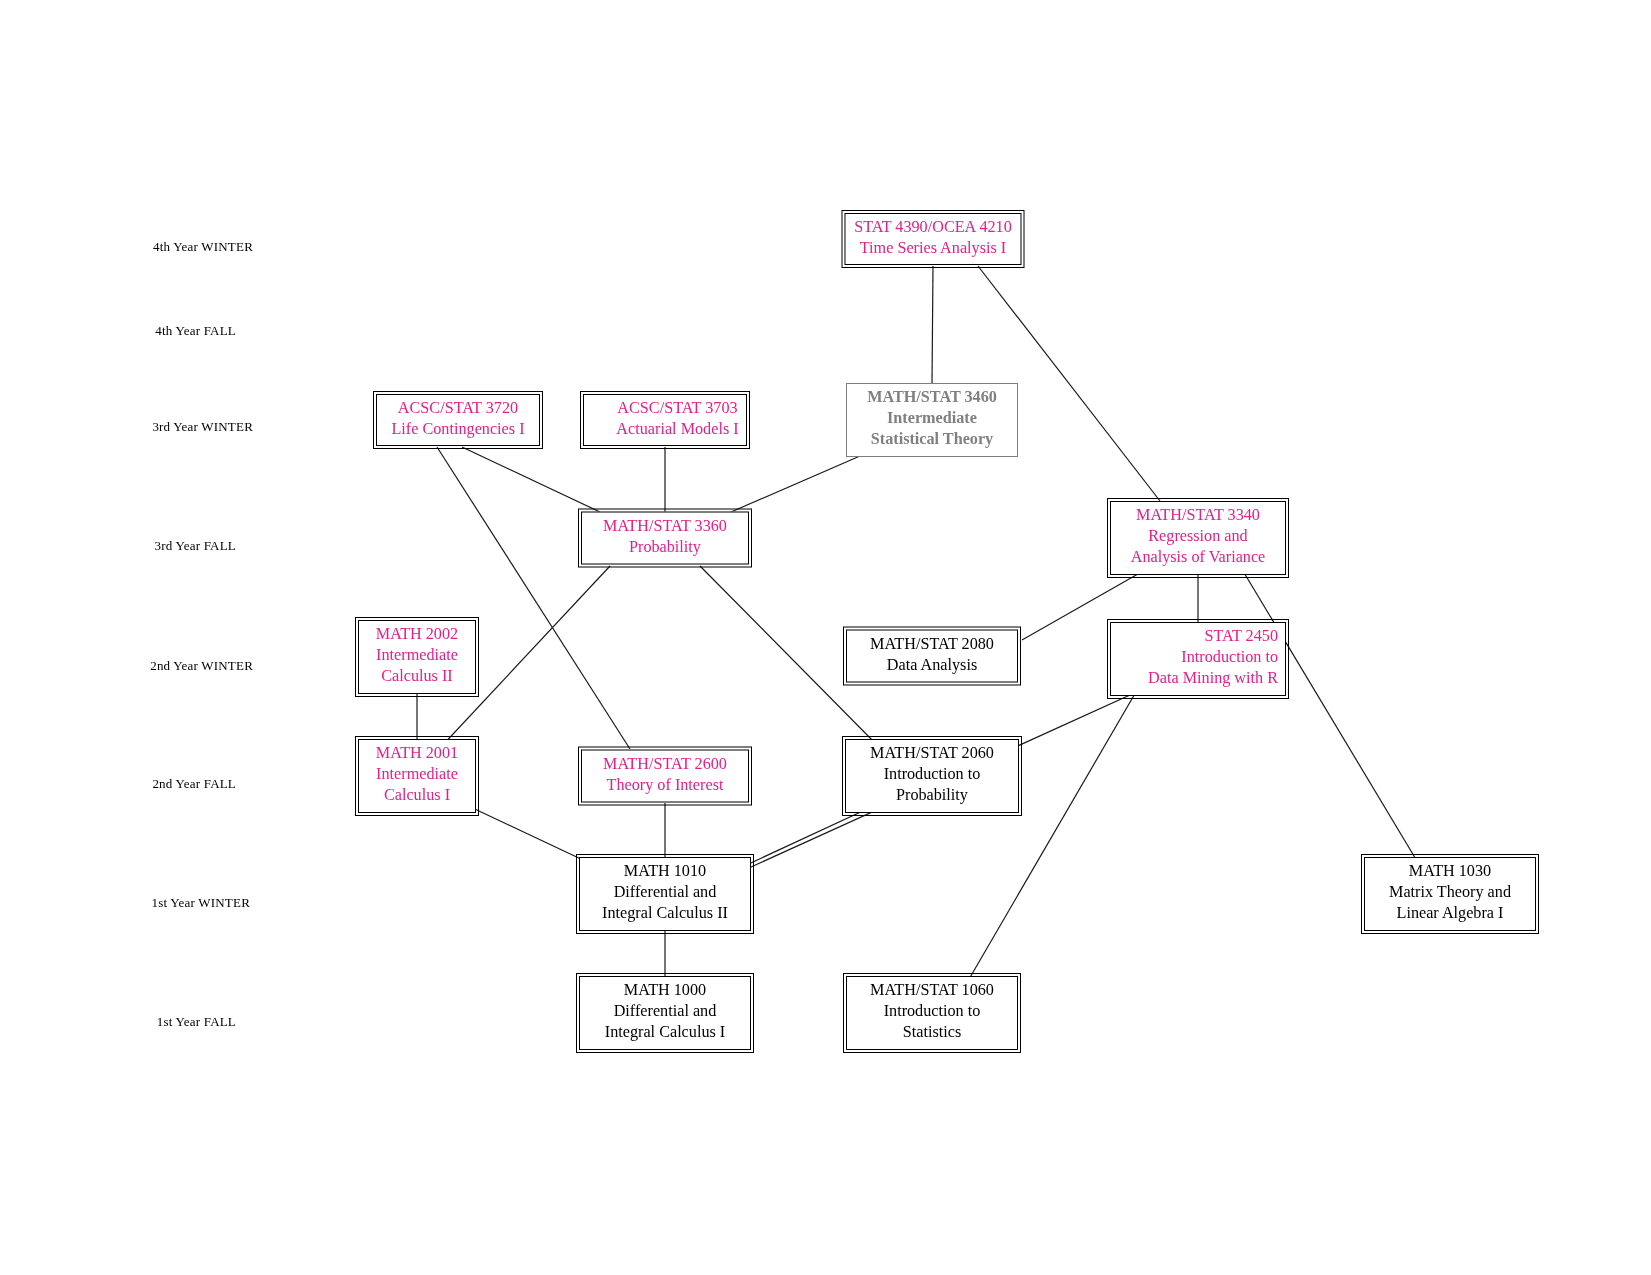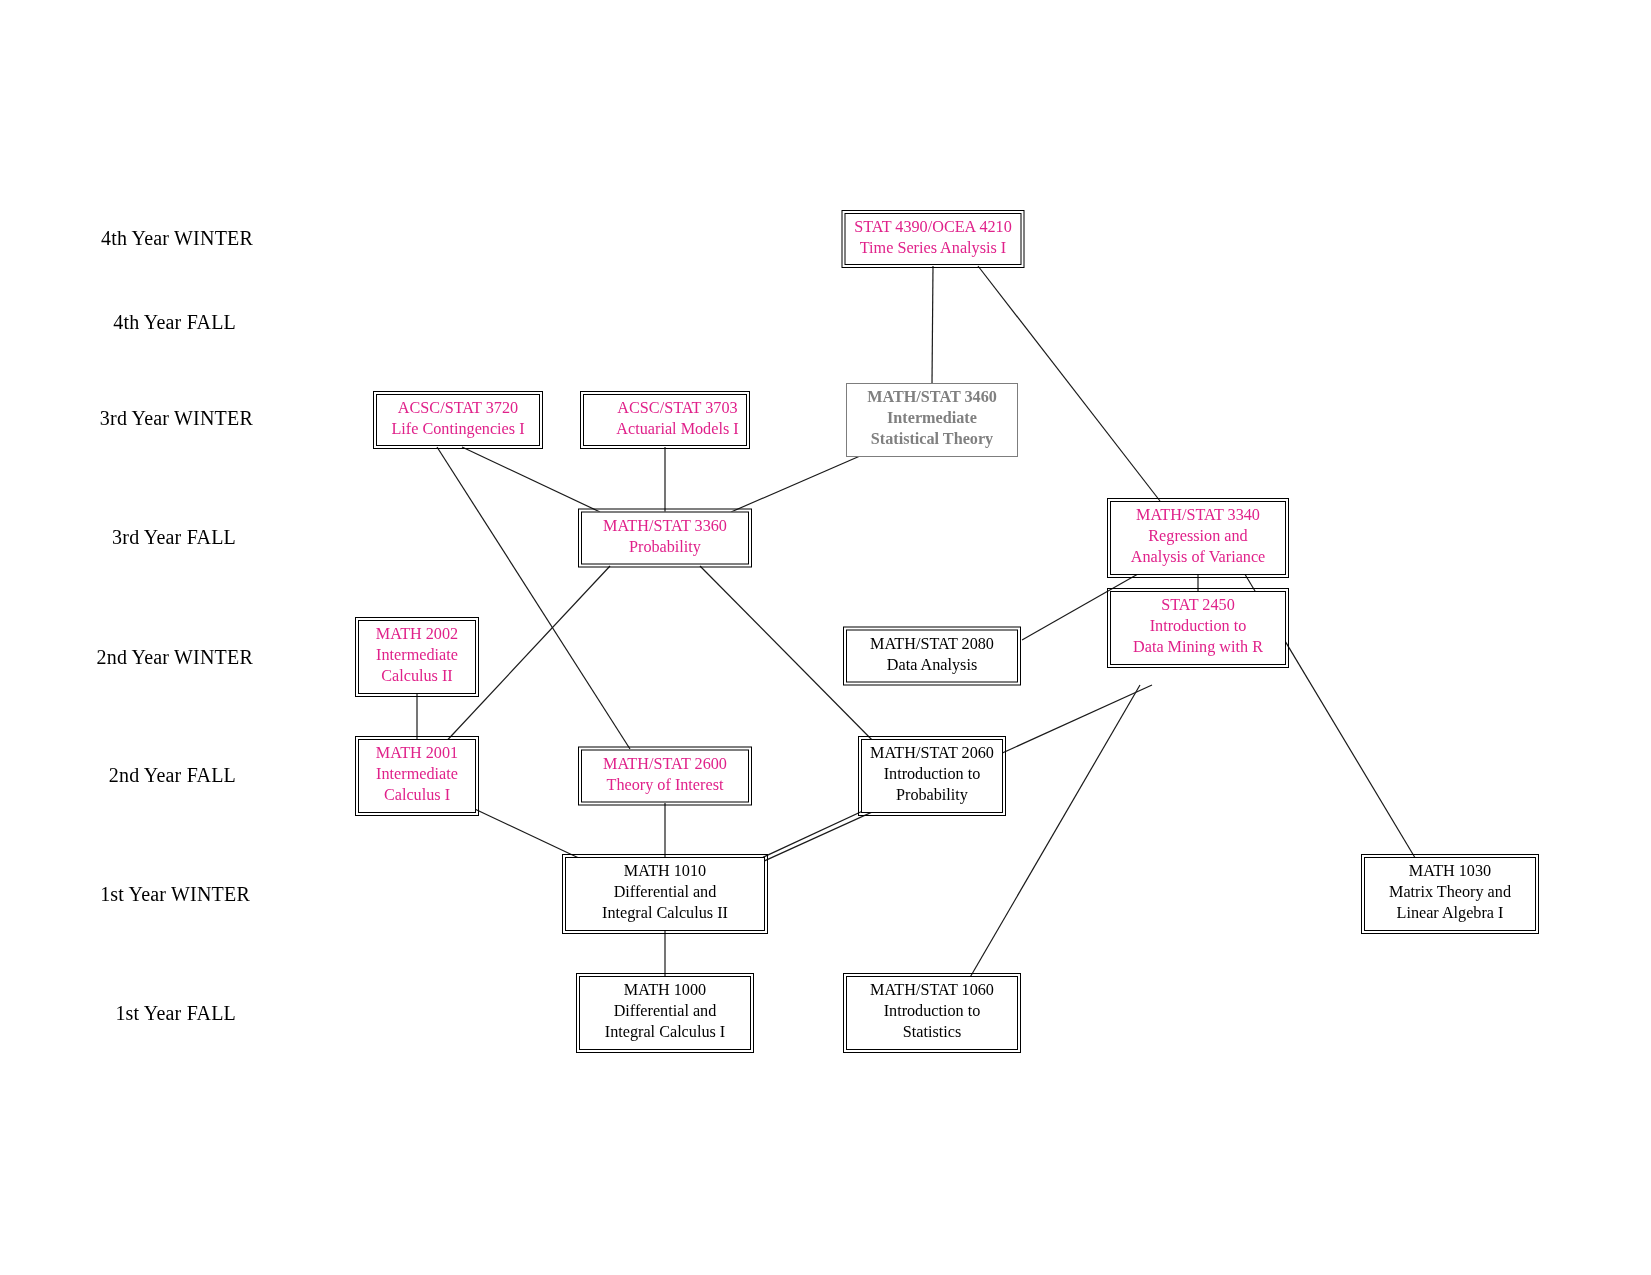--- a/index.html
+++ b/index.html
@@ -21,25 +21,26 @@
   #edges {
     position: absolute;
     left: 0;
     top: 0;
     width: 1651px;
     height: 1275px;
     pointer-events: none;
   }
   .row-label {
     position: absolute;
-    font-size: 20px;
+    font-size: 13px;
     color: #000000;
     white-space: nowrap;
     letter-spacing: 0.2px;
     transform: translate(-100%, -50%);
+    margin-top: 9px;
   }
   .node {
     position: absolute;
     box-sizing: border-box;
     transform: translate(-50%, -50%);
     text-align: center;
     background: #ffffff;
     padding: 3px 7px 4px 7px;
     line-height: 1.30;
     font-size: 16.2px;
@@ -125,40 +126,40 @@
       </div>
       <div class="node double c-magenta" style="left: 417px; top: 657px; width: 118px; min-height: 74px;">
         <span class="ln">MATH 2002</span>
         <span class="ln">Intermediate</span>
         <span class="ln">Calculus II</span>
       </div>
       <div class="node double c-blue" style="left: 932px; top: 656px; width: 172px; min-height: 53px;">
         <span class="ln">MATH/STAT 2080</span>
         <span class="ln">Data Analysis</span>
       </div>
-      <div class="node double c-magenta" style="left: 1198px; top: 628px; width: 176px; min-height: 74px;">
+      <div class="node double c-magenta" style="left: 1198px; top: 659px; width: 176px; min-height: 74px; text-align: right;">
         <span class="ln">STAT 2450</span>
         <span class="ln">Introduction to</span>
         <span class="ln">Data Mining with R</span>
       </div>
       <div class="node double c-magenta" style="left: 417px; top: 776px; width: 118px; min-height: 74px;">
         <span class="ln">MATH 2001</span>
         <span class="ln">Intermediate</span>
         <span class="ln">Calculus I</span>
       </div>
       <div class="node double c-magenta" style="left: 665px; top: 776px; width: 168px; min-height: 53px;">
         <span class="ln">MATH/STAT 2600</span>
         <span class="ln">Theory of Interest</span>
       </div>
-      <div class="node double c-blue" style="left: 932px; top: 776px; width: 142px; min-height: 74px;">
+      <div class="node double c-blue" style="left: 932px; top: 776px; width: 174px; min-height: 74px;">
         <span class="ln">MATH/STAT 2060</span>
         <span class="ln">Introduction to</span>
         <span class="ln">Probability</span>
       </div>
-      <div class="node double c-blue" style="left: 665px; top: 894px; width: 200px; min-height: 74px;">
+      <div class="node double c-blue" style="left: 665px; top: 894px; width: 172px; min-height: 74px;">
         <span class="ln">MATH 1010</span>
         <span class="ln">Differential and</span>
         <span class="ln">Integral Calculus II</span>
       </div>
       <div class="node double c-blue" style="left: 1450px; top: 894px; width: 172px; min-height: 74px;">
         <span class="ln">MATH 1030</span>
         <span class="ln">Matrix Theory and</span>
         <span class="ln">Linear Algebra I</span>
       </div>
       <div class="node double c-blue" style="left: 665px; top: 1013px; width: 172px; min-height: 74px;">

